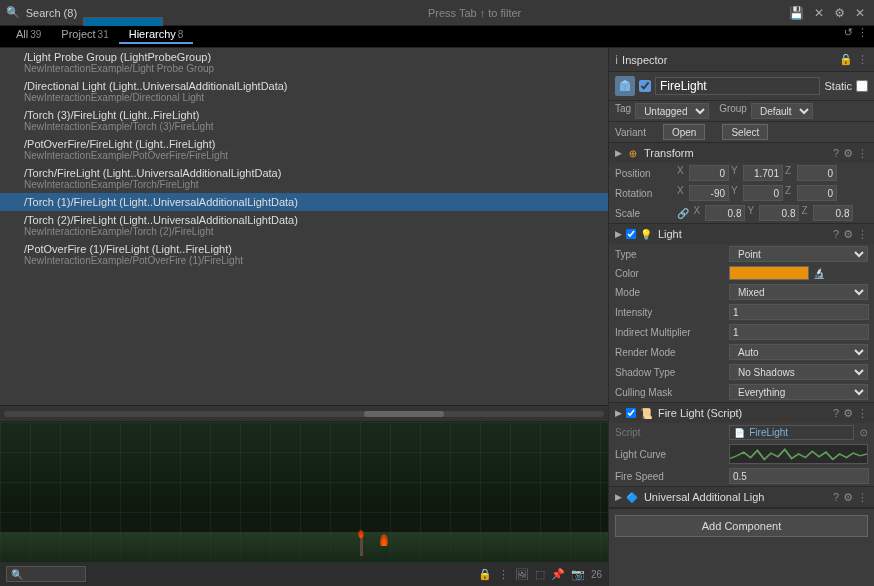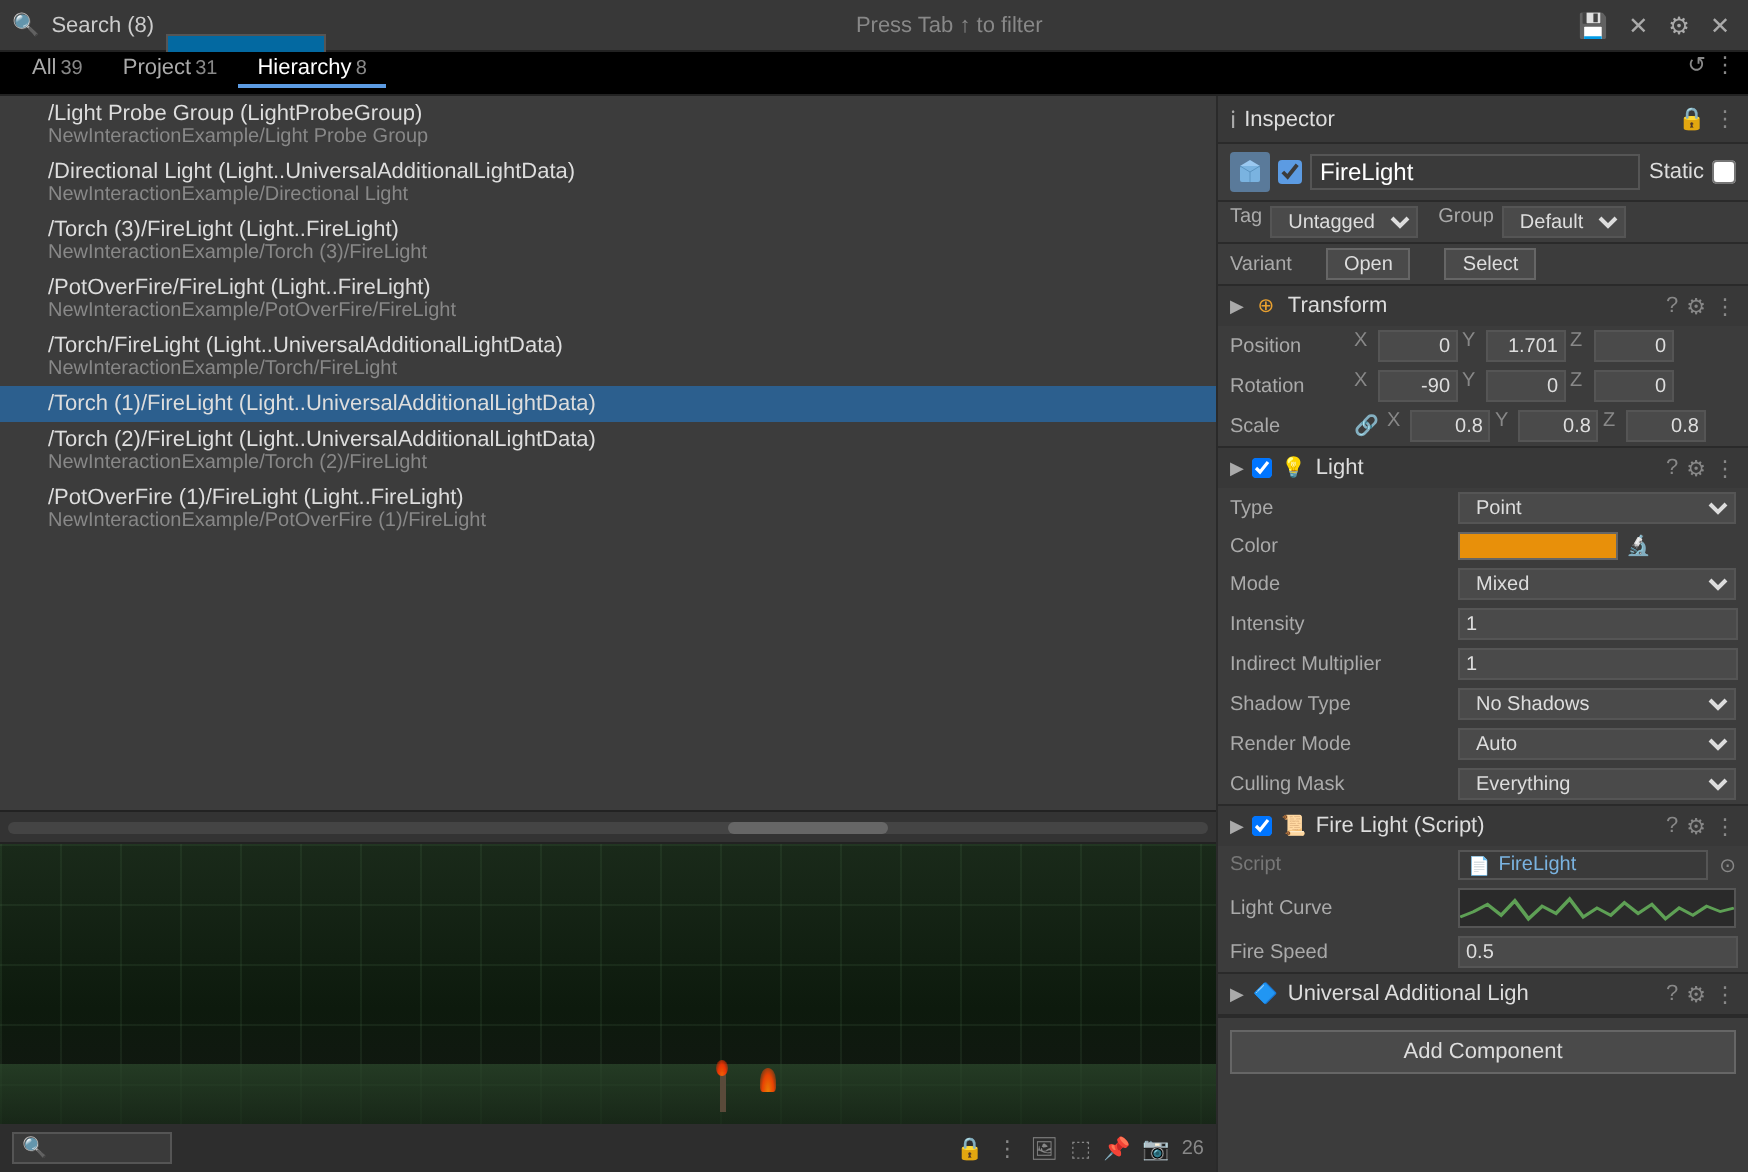--- a/index.html
+++ b/index.html
@@ -586,29 +586,29 @@
       </div>
       <div class="prop-row">
         <span class="prop-label">Intensity</span>
         <input class="prop-input" type="text" value="1" style="">
       </div>
       <div class="prop-row">
         <span class="prop-label">Indirect Multiplier</span>
         <input class="prop-input" type="text" value="1" style="">
       </div>
       <div class="prop-row">
+        <span class="prop-label">Render Mode</span>
+        <select class="dropdown-prop">
+          <option>Auto</option>
+        </select>
+      </div>
+      <div class="prop-row">
         <span class="prop-label">Shadow Type</span>
         <select class="dropdown-prop">
           <option>No Shadows</option>
-        </select>
-      </div>
-      <div class="prop-row">
-        <span class="prop-label">Render Mode</span>
-        <select class="dropdown-prop">
-          <option>Auto</option>
         </select>
       </div>
       <div class="prop-row">
         <span class="prop-label">Culling Mask</span>
         <select class="dropdown-prop">
           <option>Everything</option>
         </select>
       </div>
     </div>
 

